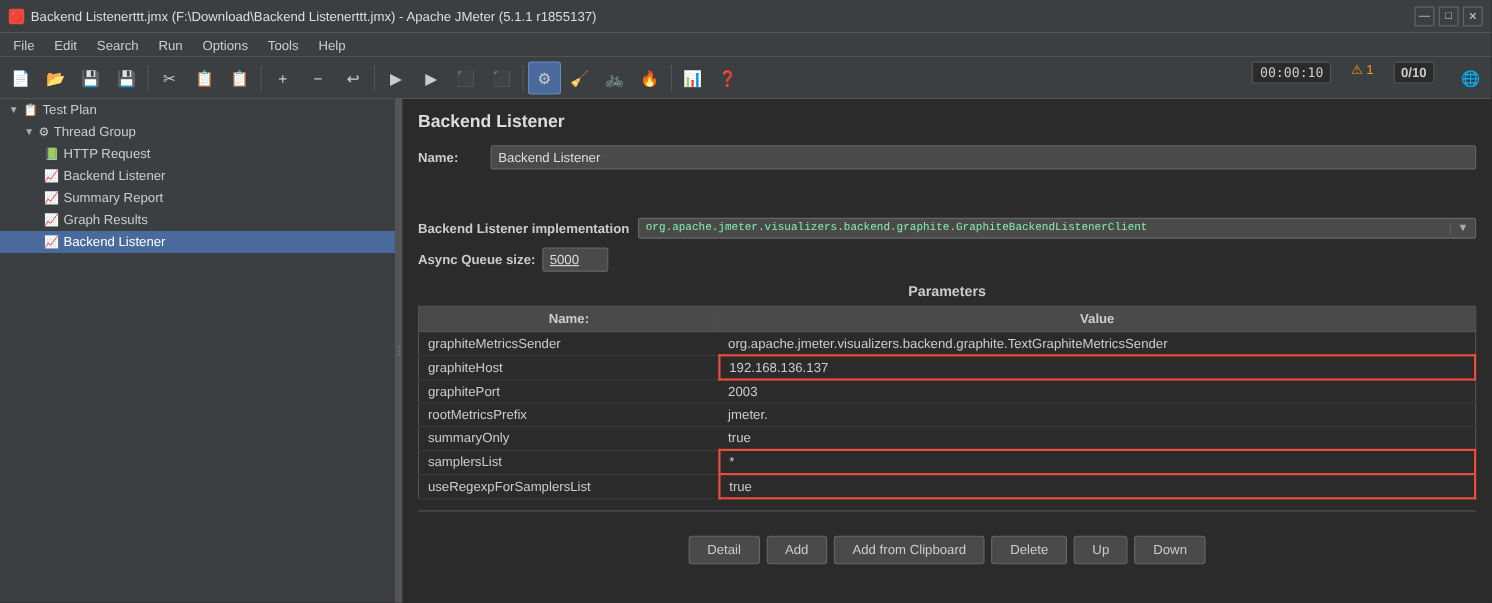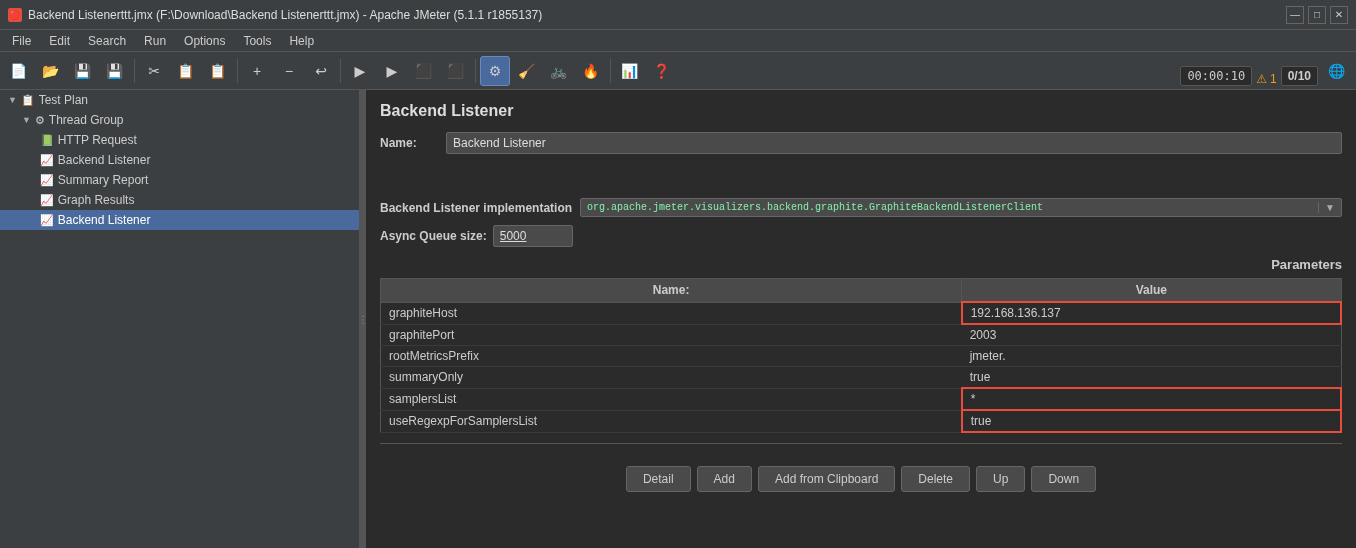--- a/index.html
+++ b/index.html
@@ -102,22 +102,22 @@
     .toolbar-btn.active { background: #4a6a9e; border-color: #6a8abe; }
     .toolbar-separator {
       width: 1px;
       height: 24px;
       background: #555;
       margin: 0 2px;
     }
     .toolbar-timer {
       margin-left: auto;
       display: flex;
-      align-items: flex-end;
-      gap: 4px;
+      align-items: flex-start;
+      gap: 18px;
       color: #ccc;
       font-size: 12px;
     }
     .timer-display {
       background: #2b2b2b;
       border: 1px solid #555;
       padding: 2px 6px;
       border-radius: 2px;
       font-family: monospace;
     }
@@ -242,21 +242,21 @@
 
     .async-row {
       display: flex;
       align-items: center;
       margin-bottom: 10px;
       gap: 6px;
     }
 
     
     .params-title {
-      text-align: right;
+      text-align: center;
       color: #ccc;
       font-weight: bold;
       margin-bottom: 6px;
       font-size: 13px;
     }
     .params-table {
       width: 100%;
       border-collapse: collapse;
       border: 1px solid #555;
       margin-bottom: 10px;
@@ -435,33 +435,37 @@
     <div class="impl-row">
       <span class="impl-label">Backend Listener implementation</span>
       <div class="impl-select-container">
         <span class="impl-select-value">org.apache.jmeter.visualizers.backend.graphite.GraphiteBackendListenerClient</span>
         <span class="impl-select-arrow">▼</span>
       </div>
     </div>
 
     <div class="async-row">
       <span class="form-label">Async Queue size:</span>
-      <input class="form-input" type="text" value="5000" style="width: 80px; flex: 0 0 auto; text-decoration: underline;">
+      <input class="form-input" type="text" value="5000" style="width: 60px; flex: 0 0 auto; text-decoration: underline;">
     </div>
 
     <div class="params-title">Parameters</div>
 
     <table class="params-table">
       <thead>
         <tr>
           <th>Name:</th>
           <th>Value</th>
         </tr>
       </thead>
       <tbody id="params-tbody">
+      <tr>
+            <td class="name-col">graphiteMetricsSender</td>
+            <td class="value-col">org.apache.jmeter.visualizers.backend.graphite.TextGraphiteMetricsSender</td>
+          </tr>
           <tr>
             <td class="name-col">graphiteHost</td>
             <td class="value-col highlight-red-cell">192.168.136.137</td>
           </tr>
           <tr>
             <td class="name-col">graphitePort</td>
             <td class="value-col">2003</td>
           </tr>
           <tr>
             <td class="name-col">rootMetricsPrefix</td>

